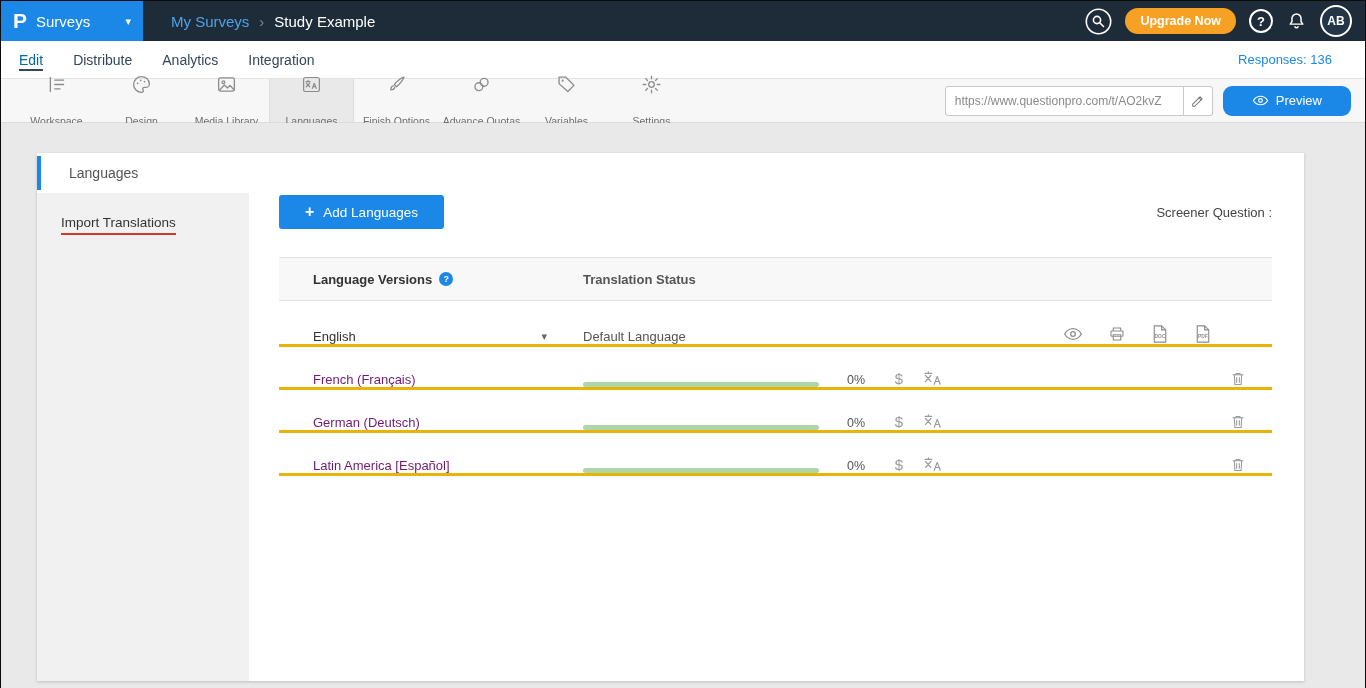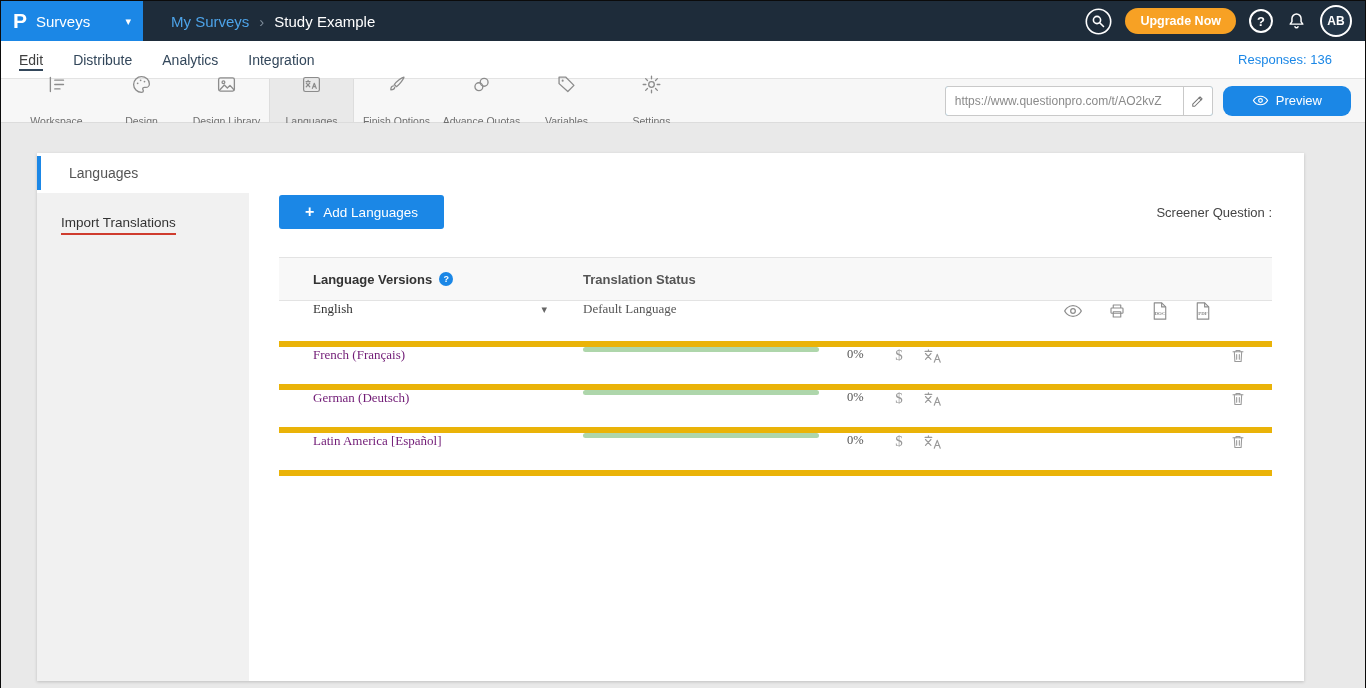--- a/index.html
+++ b/index.html
@@ -20,21 +20,21 @@
   .top-right { margin-left:auto; display:flex; align-items:center; gap:13px; padding-right:13px; }
   .search-btn { display:flex; cursor:pointer; color:#fff; }
   .upgrade { background:#f7a124; color:#fff; font-size:12.5px; font-weight:bold; border:none; border-radius:14px; padding:6px 15px; cursor:pointer; font-family:inherit; }
   .help-circle { width:24px; height:24px; border:2px solid #fff; border-radius:50%; color:#fff; font-size:13px; font-weight:bold; display:flex; align-items:center; justify-content:center; cursor:pointer; }
   .bell { display:flex; color:#fff; cursor:pointer; }
   .avatar { width:32px; height:32px; border:2px solid #fff; border-radius:50%; background:#233648; color:#fff; font-size:12px; font-weight:bold; display:flex; align-items:center; justify-content:center; cursor:pointer; }
 
   
   .nav { height:38px; background:#fff; display:flex; align-items:center; padding-left:18px; gap:30px; border-bottom:1px solid #e3e3e3; flex-shrink:0; }
   .nav-tab { font-size:14px; color:#33475b; cursor:pointer; height:100%; display:flex; align-items:center; position:relative; }
-  .nav-tab.active { color:#404040; }
+  .nav-tab.active { color:#0369a1; }
   .nav-tab.active::after { content:""; position:absolute; left:0; right:0; bottom:7px; height:2px; background:#33475b; }
   .responses { margin-left:auto; padding-right:33px; color:#1b87e6; font-size:13px; cursor:pointer; }
 
   
   .toolbar { height:44px; background:#f7f7f7; border-bottom:1px solid #dcdcdc; display:flex; align-items:stretch; padding-left:13px; flex-shrink:0; }
   .tool-item { width:85px; display:flex; flex-direction:column; align-items:center; justify-content:center; gap:20px; cursor:pointer; }
   .tool-item svg { color:#8c8c8c; }
   .tool-lbl { font-size:10.5px; color:#6f6f6f; white-space:nowrap; }
   .tool-item.active { background:#e9e9e9; border-left:1px solid #ddd; border-right:1px solid #ddd; }
   .toolbar-right { margin-left:auto; display:flex; align-items:center; gap:10px; padding-right:14px; }
@@ -58,21 +58,21 @@
   .add-btn { height:34px; background:#1b87e6; color:#fff; border:none; border-radius:3px; font-size:13.5px; display:flex; align-items:center; gap:9px; padding:0 26px; cursor:pointer; font-family:inherit; }
   .add-plus { font-size:16px; font-weight:bold; }
   .screener { display:flex; align-items:center; gap:17px; }
   .screener-label { font-size:13px; color:#444; }
   .screener-select { width:322px; height:36px; background:#f4f4f4; border:1px solid #ddd; border-radius:2px; display:flex; align-items:center; padding:0 12px; font-size:13px; color:#555; cursor:pointer; }
 
   .table { margin-top:28px; }
   .t-head { display:flex; align-items:center; height:44px; background:#f8f8f8; border-top:1px solid #e3e3e3; border-bottom:1px solid #e3e3e3; font-size:13px; font-weight:bold; color:#333; }
   .col-lang { width:304px; padding-left:34px; display:flex; align-items:center; flex-shrink:0; }
   .help-dot { width:14px; height:14px; border-radius:50%; background:#1b87e6; color:#fff; font-size:9px; font-weight:bold; display:inline-flex; align-items:center; justify-content:center; margin-left:7px; cursor:pointer; }
-  .t-row { display:flex; align-items:flex-start; border-bottom:6px solid #eab308;font-family:Liberation Serif, serif; }
+  .t-row { display:flex; align-items:flex-end; border-bottom:3px solid #eab308; }
   .row-default { height:46px; }
   .row-lang { height:43px; }
   .def-name { width:304px; padding-left:34px; padding-right:36px; display:flex; align-items:center; justify-content:space-between; font-size:13px; color:#333; flex-shrink:0; }
   .def-caret { color:#666; font-size:11px; cursor:pointer; }
   .def-status { flex:1; font-size:13px; color:#555; }
   .def-icons { display:flex; align-items:center; gap:25px; margin-right:60px; color:#8d8d8d; }
   .ic { cursor:pointer; display:flex; }
   .lang-name { width:304px; padding-left:34px; font-size:13px; color:#701a75; flex-shrink:0; }
   .bar-wrap { width:236px; flex-shrink:0; }
   .bar { height:5px; border-radius:3px; background:#aed6ab; }
@@ -153,21 +153,21 @@
     </div>
 
     <div class="tool-item">
       <span>
         <svg width="21" height="21" viewBox="0 0 24 24" fill="none" stroke="currentColor" stroke-width="1.5" stroke-linecap="round" stroke-linejoin="round">
           <rect x="3" y="4.5" width="18" height="15" rx="2"></rect>
           <circle cx="8.5" cy="9.5" r="1.6"></circle>
           <path d="M4.5 18l5-5.5 3.5 3.5 3-3 4.5 5"></path>
         </svg>
       </span>
-      <span class="tool-lbl">Design Library</span>
+      <span class="tool-lbl">Media Library</span>
     </div>
 
     <div class="tool-item active">
       <span>
         <svg width="21" height="21" viewBox="0 0 24 24" fill="none" stroke="currentColor" stroke-width="1.4" stroke-linecap="round" stroke-linejoin="round">
           <rect x="3" y="4" width="18" height="16" rx="2"></rect>
           <path d="M5.8 8.6h4.6M8.1 7.2v1.4M6 10.4l4 4.2M10 10.4l-4 4.2"></path>
           <path d="M13 16.4l2.2-5.8 2.2 5.8M13.8 14.3h2.9"></path>
         </svg>
       </span>

